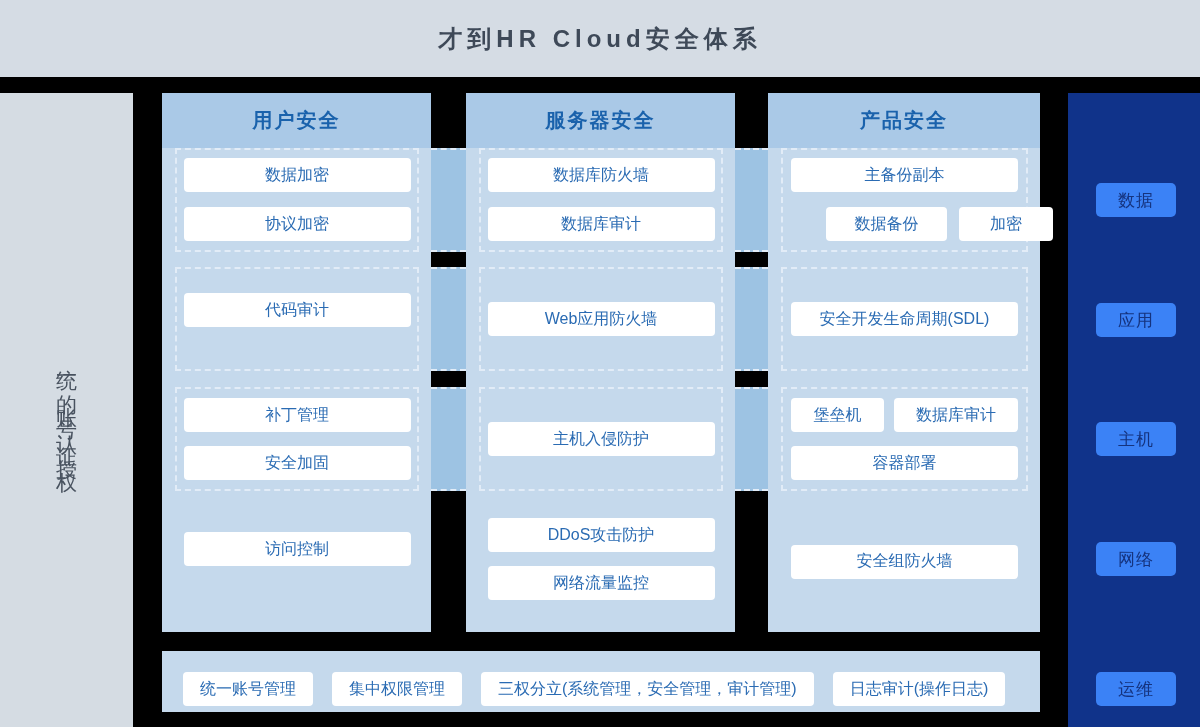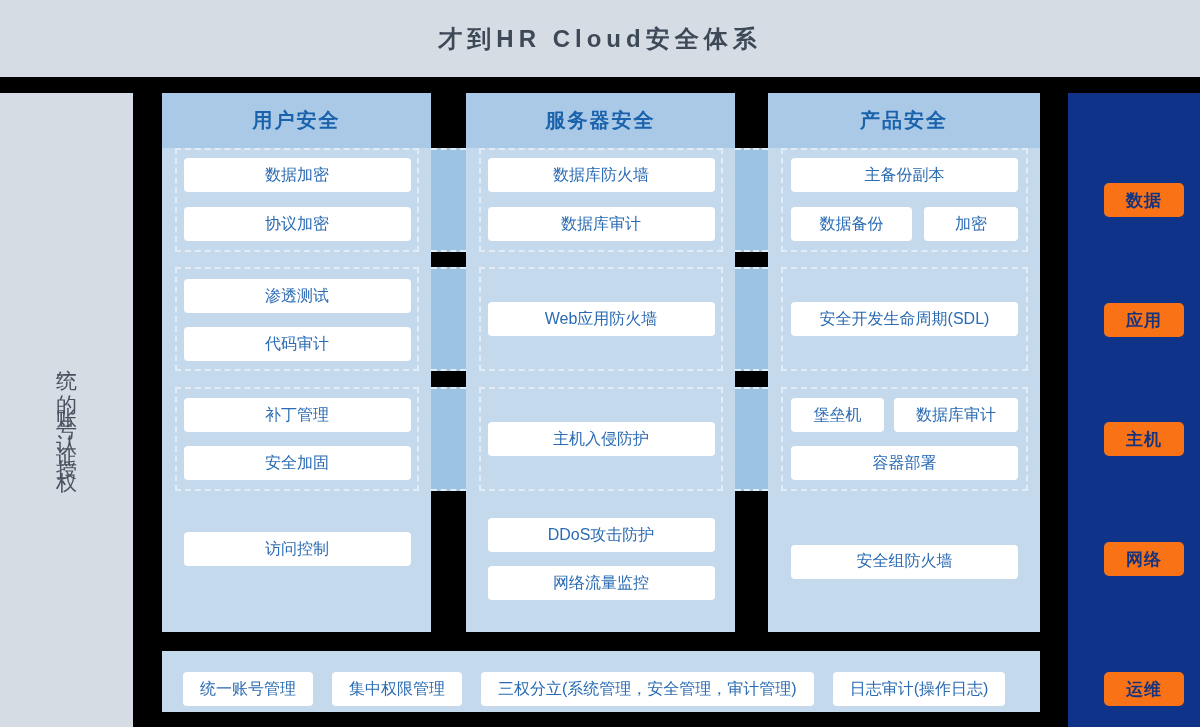--- a/index.html
+++ b/index.html
@@ -62,23 +62,23 @@
     position:absolute;width:35px;background:#9dc3e3;box-sizing:border-box;
     border-top:2px dashed #e2ecf7;border-bottom:2px dashed #e2ecf7;
   }
   .cx1{left:431px;} .cx2{left:735px;width:33px;}
   .cy1{top:148px;height:104px;} .cy2{top:267px;height:104px;} .cy3{top:387px;height:104px;}
   
   .right-rail{
     position:absolute;left:1068px;top:93px;width:132px;height:634px;background:#10338a;
   }
   .navy-chip{
-    position:absolute;left:36px;width:80px;height:34px;background:#f97316;border-radius:5px;
+    position:absolute;left:28px;width:80px;height:34px;background:#3b82f6;border-radius:5px;
     display:flex;align-items:center;justify-content:center;
-    font-size:17px;color:#15337e;font-weight:700;letter-spacing:1px;
+    font-size:17px;color:#15337e;font-weight:400;letter-spacing:1px;
   }
   
   .bottom-bar{
     position:absolute;left:162px;top:651px;width:878px;height:61px;background:#c5d9ec;
     display:flex;align-items:flex-start;padding-left:21px;box-sizing:border-box;
   }
   .bottom-chip{
     margin-top:21px;margin-right:19px;height:34px;background:#fff;border-radius:4px;
     display:flex;align-items:center;justify-content:center;padding:0 17px;
     font-size:16px;color:#2a6bb3;font-weight:500;flex:none;
@@ -97,21 +97,20 @@
     <div class="left-rail-text">统一的账号认证授权</div>
   </div>
 
   <div class="col col-user">
     <div class="col-header">用户安全</div>
     <div class="dash-row row1 pad10">
       <div class="chip">数据加密</div>
       <div class="chip gap15">协议加密</div>
     </div>
     <div class="dash-row row2 pad12">
-      <div class="chip">渗透测试</div>
       <div class="chip gap14">代码审计</div>
     </div>
     <div class="dash-row row3 pad9">
       <div class="chip">补丁管理</div>
       <div class="chip gap14">安全加固</div>
     </div>
     <div class="plain-row row4-pad">
       <div class="chip gap14">访问控制</div>
     </div>
   </div>
@@ -132,21 +131,21 @@
       <div class="chip">DDoS攻击防护</div>
       <div class="chip gap14">网络流量监控</div>
     </div>
   </div>
 
   <div class="col col-product">
     <div class="col-header">产品安全</div>
     <div class="dash-row row1 pad10">
       <div class="chip">主备份副本</div>
       <div class="chip-pair gap15">
-        <div class="chip" style="width:121px;margin-right:12px;">数据备份</div>
+        <div class="chip" style="width:121px;margin-right:12px;margin-left:35px;">数据备份</div>
         <div class="chip" style="width:94px;">加密</div>
       </div>
     </div>
     <div class="dash-row row2 center-one">
       <div class="chip">安全开发生命周期(SDL)</div>
     </div>
     <div class="dash-row row3 pad9">
       <div class="chip-pair">
         <div class="chip" style="width:93px;margin-right:10px;">堡垒机</div>
         <div class="chip" style="width:124px;">数据库审计</div>

